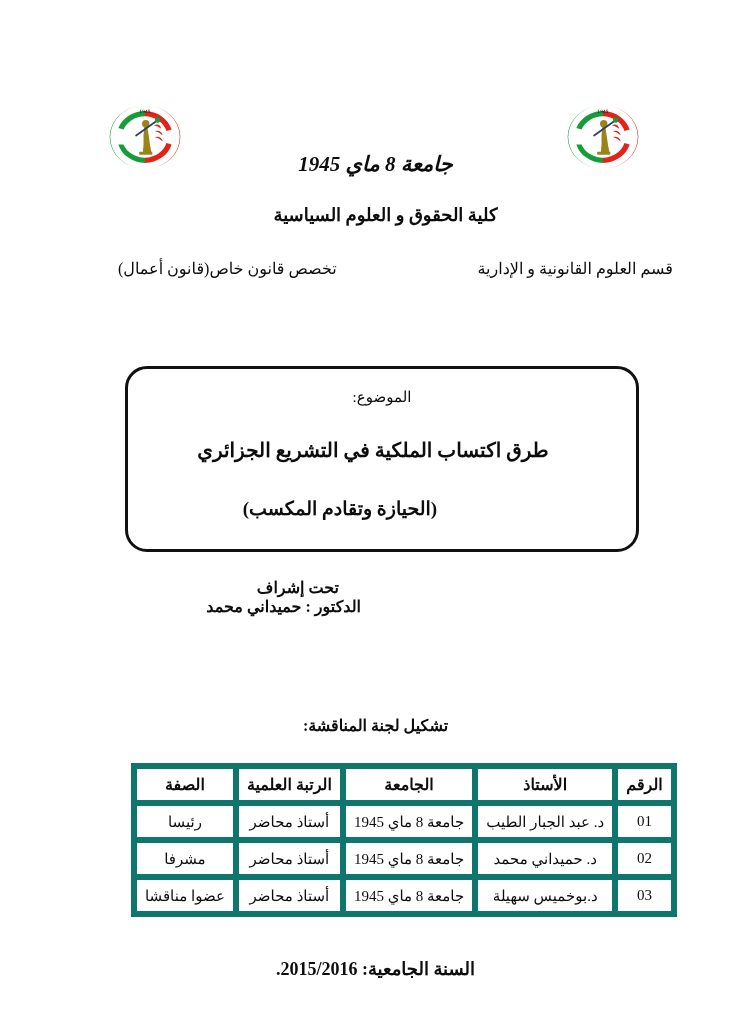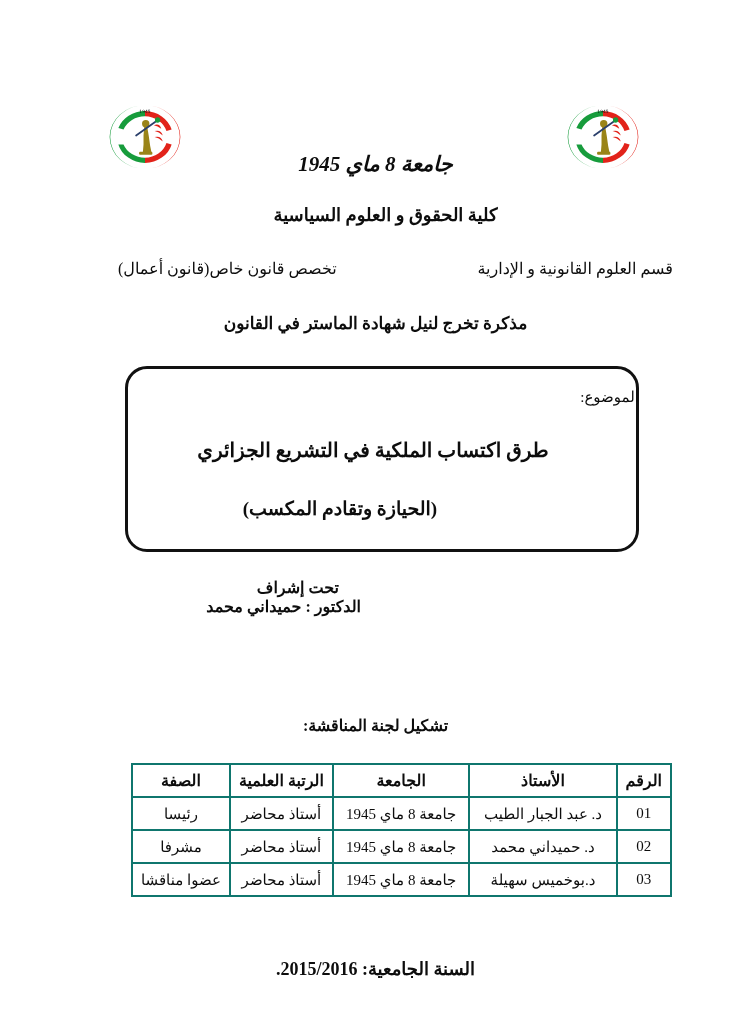--- a/index.html
+++ b/index.html
@@ -93,21 +93,21 @@
     border: 3px solid #111111;
     border-radius: 22px;
     box-sizing: border-box;
     background: #ffffff;
   }
   .subject-label {
     position: absolute;
     top: 388px;
     left: 125px;
     width: 514px;
-    text-align: right;
+    text-align: center;
     font-family: "Liberation Serif", "DejaVu Serif", serif;
     font-size: 15px;
   }
   .subject-title {
     position: absolute;
     top: 438px;
     left: 125px;
     width: 496px;
     text-align: center;
     font-family: "Liberation Serif", "DejaVu Serif", serif;
@@ -169,21 +169,21 @@
     top: 763px;
     left: 131px;
     width: 541px;
     border-collapse: collapse;
     font-family: "Liberation Serif", "DejaVu Serif", serif;
     font-size: 15px;
     background: #ffffff;
   }
   table.committee th,
   table.committee td {
-    border: 2px solid #0f766e;
+    border: 6px solid #0f766e;
     height: 31px;
     padding: 0 8px;
     text-align: center;
     vertical-align: middle;
     white-space: nowrap;
   }
   table.committee th { font-weight: bold; font-size: 16px; }
   table.committee col.c-num   { width: 42px; }
   table.committee col.c-prof  { width: 168px; }
   table.committee col.c-univ  { width: 152px; }
@@ -265,21 +265,20 @@
   </div>
 
   <div class="univ-title">جامعة 8 ماي 1945</div>
   <div class="faculty">كلية الحقوق و العلوم السياسية</div>
 
   <div class="dept-row">
     <span class="dept">قسم العلوم القانونية و الإدارية</span>
     <span class="speciality">تخصص قانون خاص(قانون أعمال)</span>
   </div>
 
-  <div class="degree-line">مذكرة تخرج لنيل شهادة الماستر في القانون</div>
 
   <div class="subject-box"></div>
   <div class="subject-label">الموضوع:</div>
   <div class="subject-title">طرق اكتساب الملكية في التشريع الجزائري</div>
   <div class="subject-sub">(الحيازة وتقادم المكسب)</div>
 
 
   <div class="supervisor-block">
     <div class="hdr">تحت إشراف</div>
     <div class="sup-name">الدكتور : حميداني محمد</div>

